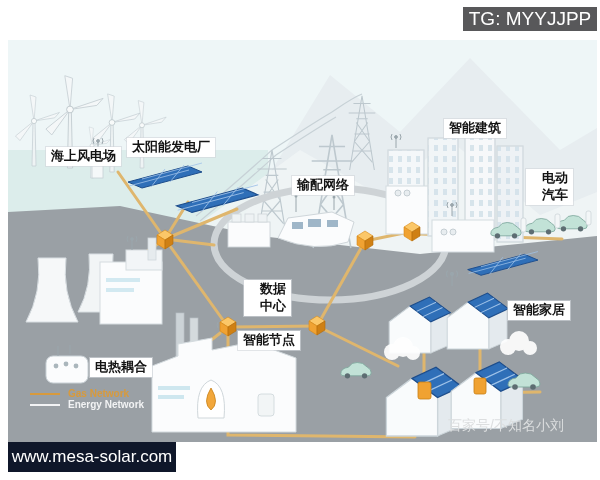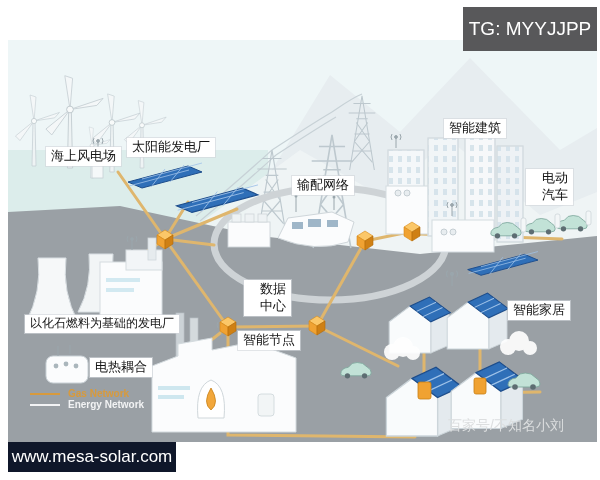--- a/index.html
+++ b/index.html
@@ -1,23 +1,23 @@
 <!DOCTYPE html>
 <html><head>
 <meta charset="utf-8">
 <style>
   html,body{margin:0;padding:0;background:#ffffff;}
   #stage{position:relative;width:600px;height:480px;background:#ffffff;overflow:hidden;
          font-family:"Liberation Sans",sans-serif;}
   svg{position:absolute;left:0;top:0;}
-  .lbl{position:absolute;background:#ffffff;color:#141414;font-weight:normal;
+  .lbl{position:absolute;background:#ffffff;color:#141414;font-weight:bold;
        font-size:13px;line-height:1.3;padding:1px 5px;white-space:nowrap;
        box-shadow:0 0 0 1px rgba(210,214,218,.6);}
   .lbl.two{text-align:center;padding-left:16px;}
-  #tg-box{position:absolute;left:463px;top:7px;width:134px;height:44px;background:#58585a;
+  #tg-box{position:absolute;left:463px;top:7px;width:134px;height:24px;background:#58585a;
           color:#ffffff;font-size:19px;display:flex;align-items:center;justify-content:center;}
   #site-box{position:absolute;left:8px;top:442px;width:168px;height:30px;background:#0f172a;
             color:#ffffff;font-size:17px;display:flex;align-items:center;justify-content:center;}
   #credit{position:absolute;left:448px;top:417px;color:#dcdedf;font-size:14px;}
   #legend{position:absolute;left:30px;top:388px;font-size:10px;font-weight:bold;}
   .leg-row{display:flex;align-items:center;height:11px;}
   .leg-dash{display:inline-block;width:30px;height:2px;margin-right:8px;}
   .leg-orange{color:#d89a3c;} .leg-orange .leg-dash{background:#d89a3c;}
   .leg-white{color:#f2f3f4;} .leg-white .leg-dash{background:#f2f3f4;}
 </style>
@@ -248,21 +248,20 @@
 <div class="lbl" style="left:292px;top:176px;">输配网络</div>
 <div class="lbl" style="left:444px;top:119px;">智能建筑</div>
 <div class="lbl two" style="left:526px;top:169px;">
   <div>电动</div>
   <div>汽车</div>
 </div>
 <div class="lbl two" style="left:244px;top:240px;margin-top:40px;">
   <div>数据</div>
   <div>中心</div>
 </div>
-<div class="lbl" style="left:25px;top:315px;font-size:12px;">以化石燃料为基础的发电厂</div>
 <div class="lbl" style="left:90px;top:358px;">电热耦合</div>
 <div class="lbl" style="left:238px;top:331px;">智能节点</div>
 <div class="lbl" style="left:508px;top:301px;">智能家居</div>
 
 <div id="legend">
   <div class="leg-row leg-orange">
     <span class="leg-dash"></span>
     <span>Gas Network</span>
   </div>
   <div class="leg-row leg-white">

